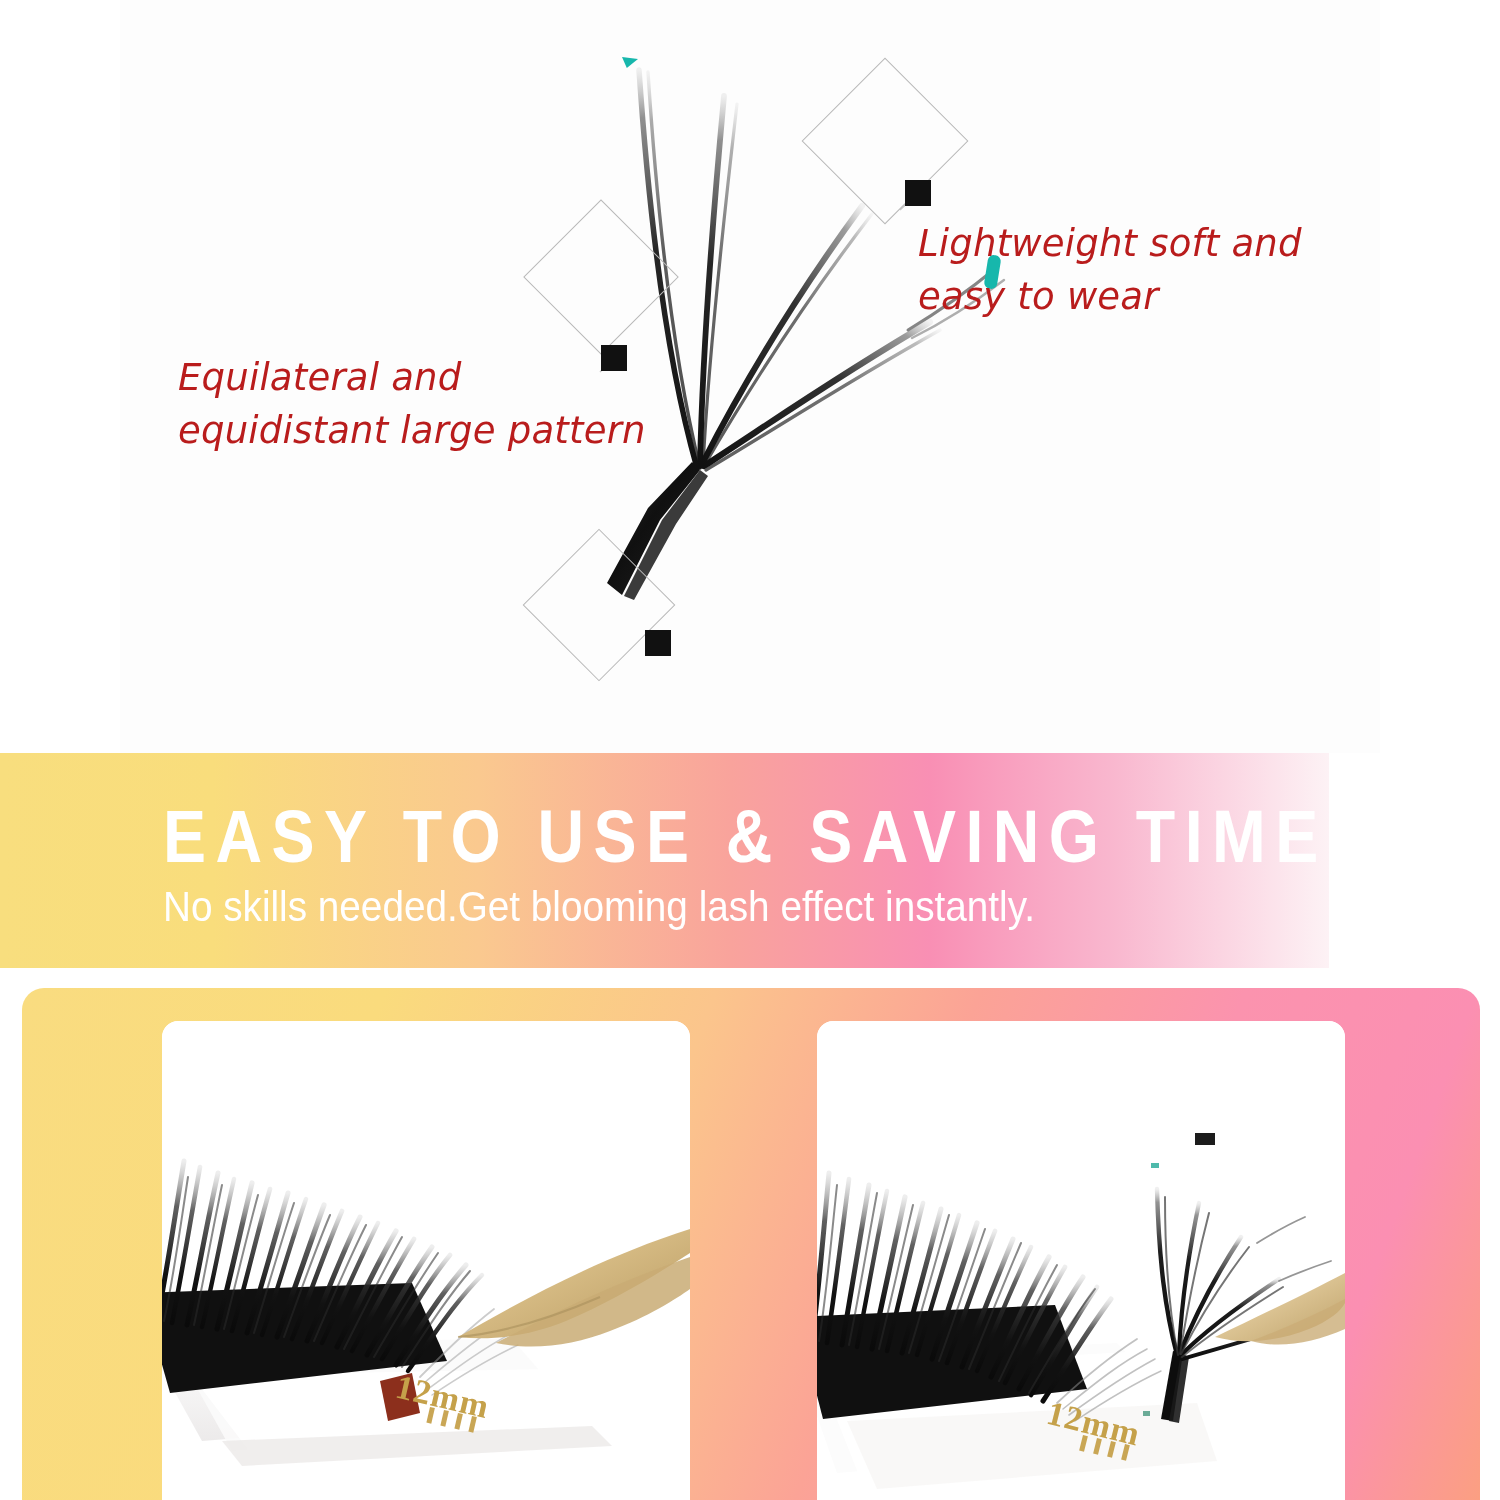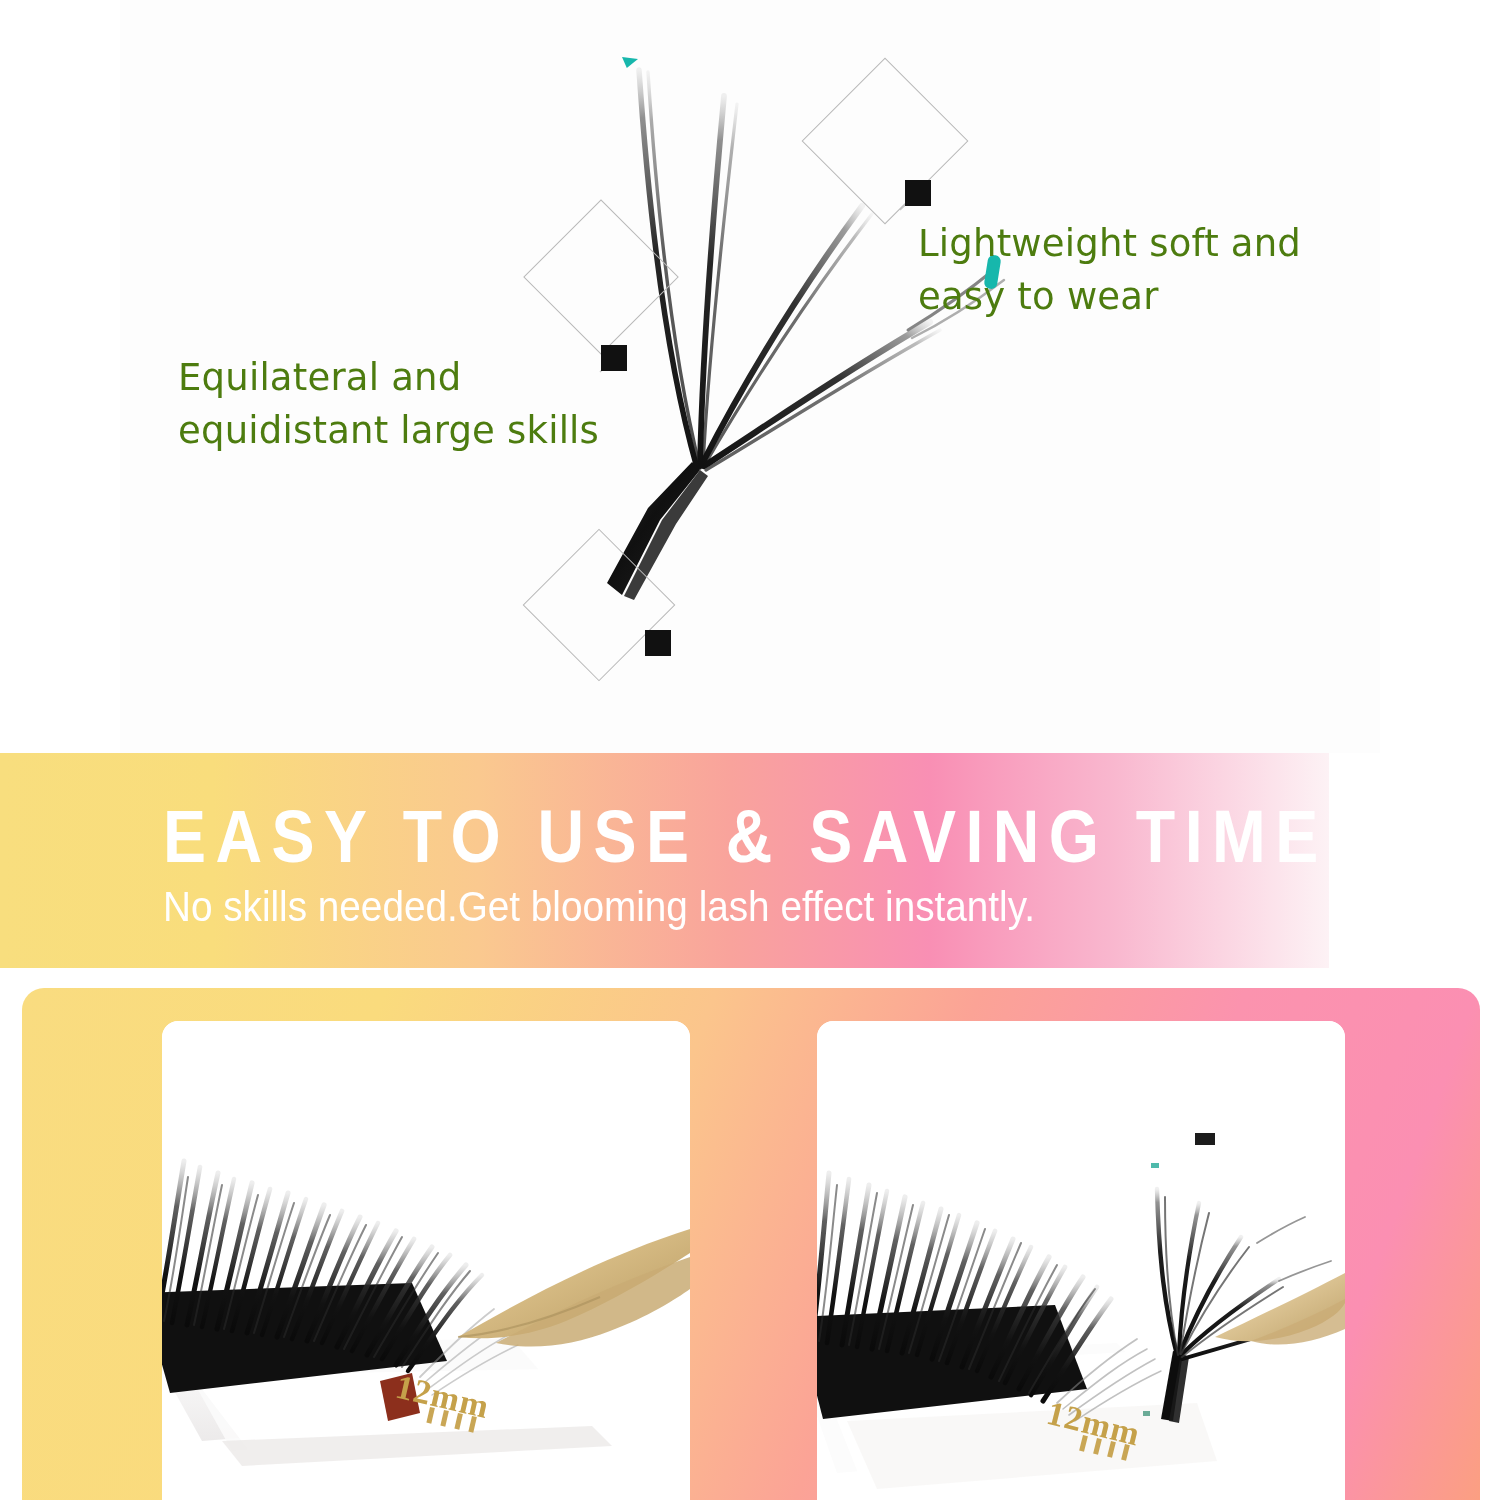--- a/index.html
+++ b/index.html
@@ -26,27 +26,28 @@
   }
   #top-section .subtle-tint {
     position: absolute;
     left: 120px; top: 0;
     width: 1260px; height: 753px;
     background: #fdfdfd;
   }
 
   .callout-text {
     position: absolute;
-    color: #4d7c0f;
+    color: #b91c1c;
     font-family: "DejaVu Sans", sans-serif;
     font-size: 37px;
     line-height: 1.42;
     font-weight: 400;
     letter-spacing: 0.2px;
     white-space: pre-line;
+    font-style: italic;
   }
   #callout-equilateral { left: 178px; top: 352px; }
   #callout-lightweight { left: 918px; top: 218px; }
   #callout-pickup      { left: 700px; top: 586px; }
 
   
   .diamond {
     position: absolute;
     border: 1.6px solid #b9b9b9;
     transform: rotate(45deg);
@@ -217,21 +218,21 @@
   <div class="diamond" id="diamond-bottom"></div>
 
   <div class="marker-square" id="marker-left"></div>
   <div class="marker-square" id="marker-right"></div>
   <div class="marker-square" id="marker-bottom"></div>
 
   <div class="teal-mark" id="teal-top"></div>
   <div class="teal-mark" id="teal-right"></div>
 
   <div class="callout-text" id="callout-equilateral">Equilateral and
-equidistant large skills</div>
+equidistant large pattern</div>
   <div class="callout-text" id="callout-lightweight">Lightweight soft and
 easy to wear</div>
 </section>
 
 <section id="banner">
   <div id="banner-headline">EASY TO USE &amp; SAVING TIME</div>
   <div id="banner-subtitle">No skills needed.Get blooming lash effect instantly.</div>
 </section>
 
 <section id="bottom-section">

